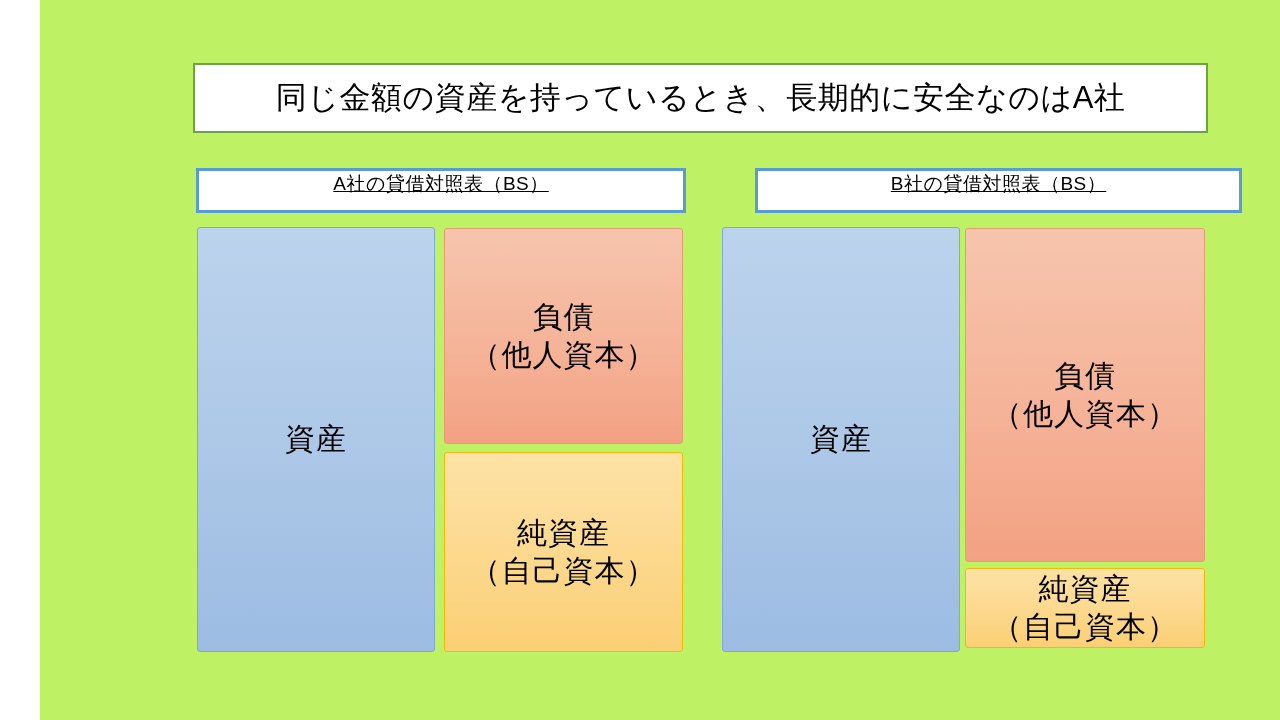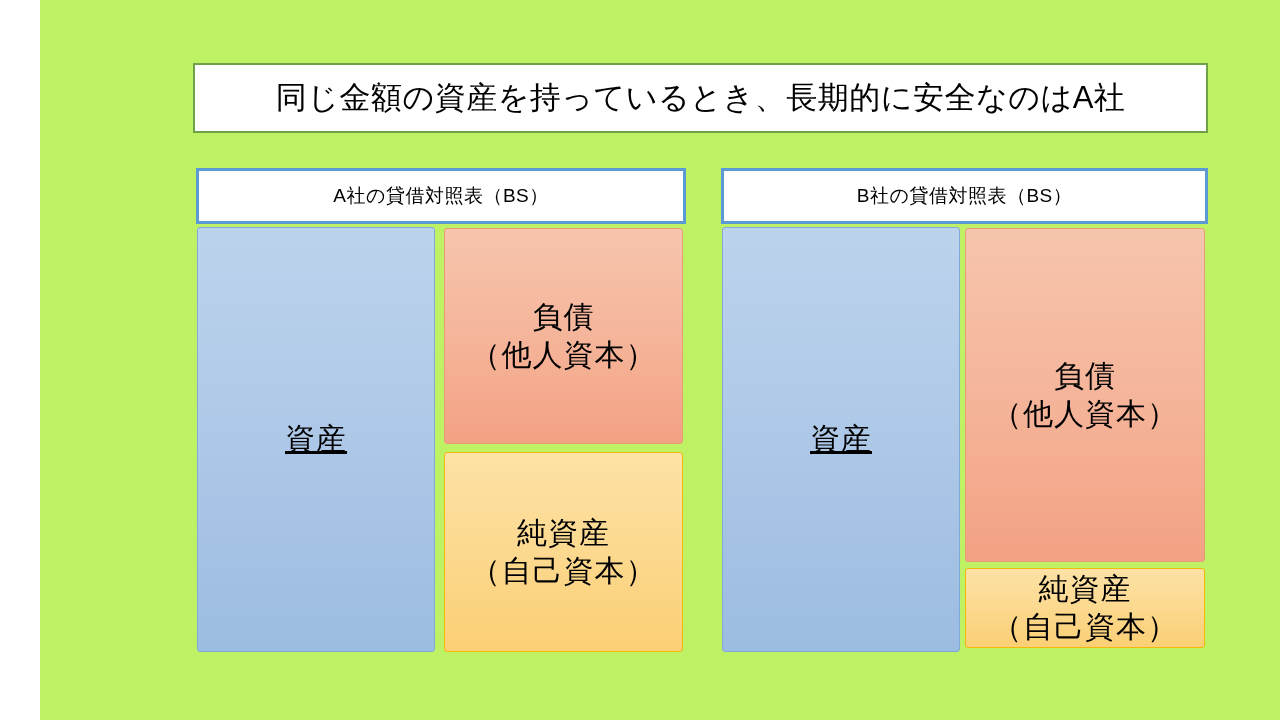--- a/index.html
+++ b/index.html
@@ -39,35 +39,35 @@
     font-size: 31px;
     line-height: 1.1;
     letter-spacing: 0.5px;
     color: #000000;
     white-space: nowrap;
   }
 
   
   .col-header {
     position: absolute;
-    height: 56px;
+    height: 45px;
     border: 3px solid #5B9BD5;
     background: #ffffff;
     box-sizing: border-box;
     display: flex;
-    align-items: center;
     justify-content: center;
+    text-decoration: underline;
   }
   .col-header-text {
     font-size: 19px;
     letter-spacing: 0.5px;
     white-space: nowrap;
   }
   #header-a { left: 156px; top: 168px; width: 490px; }
-  #header-b { left: 681px; top: 168px; width: 487px; }
+  #header-b { left: 715px; top: 168px; width: 487px; }
 
   
   .bs-block {
     position: absolute;
     box-sizing: border-box;
     border-radius: 3px;
     display: flex;
     flex-direction: column;
     align-items: center;
     justify-content: center;
@@ -78,21 +78,20 @@
     font-size: 30px;
     line-height: 1.28;
     letter-spacing: 1px;
     color: #000000;
     white-space: nowrap;
   }
 
   .block-asset {
     background: linear-gradient(180deg, #BCD3EC 0%, #AFC9E8 45%, #9CBCE2 100%);
     border: 1px solid #7FA9D6;
-    text-decoration: underline;
   }
   .block-liability {
     background: linear-gradient(180deg, #F6C5AD 0%, #F5B59A 50%, #F3A183 100%);
     border: 1px solid #E79C78;
   }
   .block-equity {
     background: linear-gradient(180deg, #FDE2A6 0%, #FCD98F 50%, #FBCF74 100%);
     border: 1px solid #F2B90C;
   }
 

